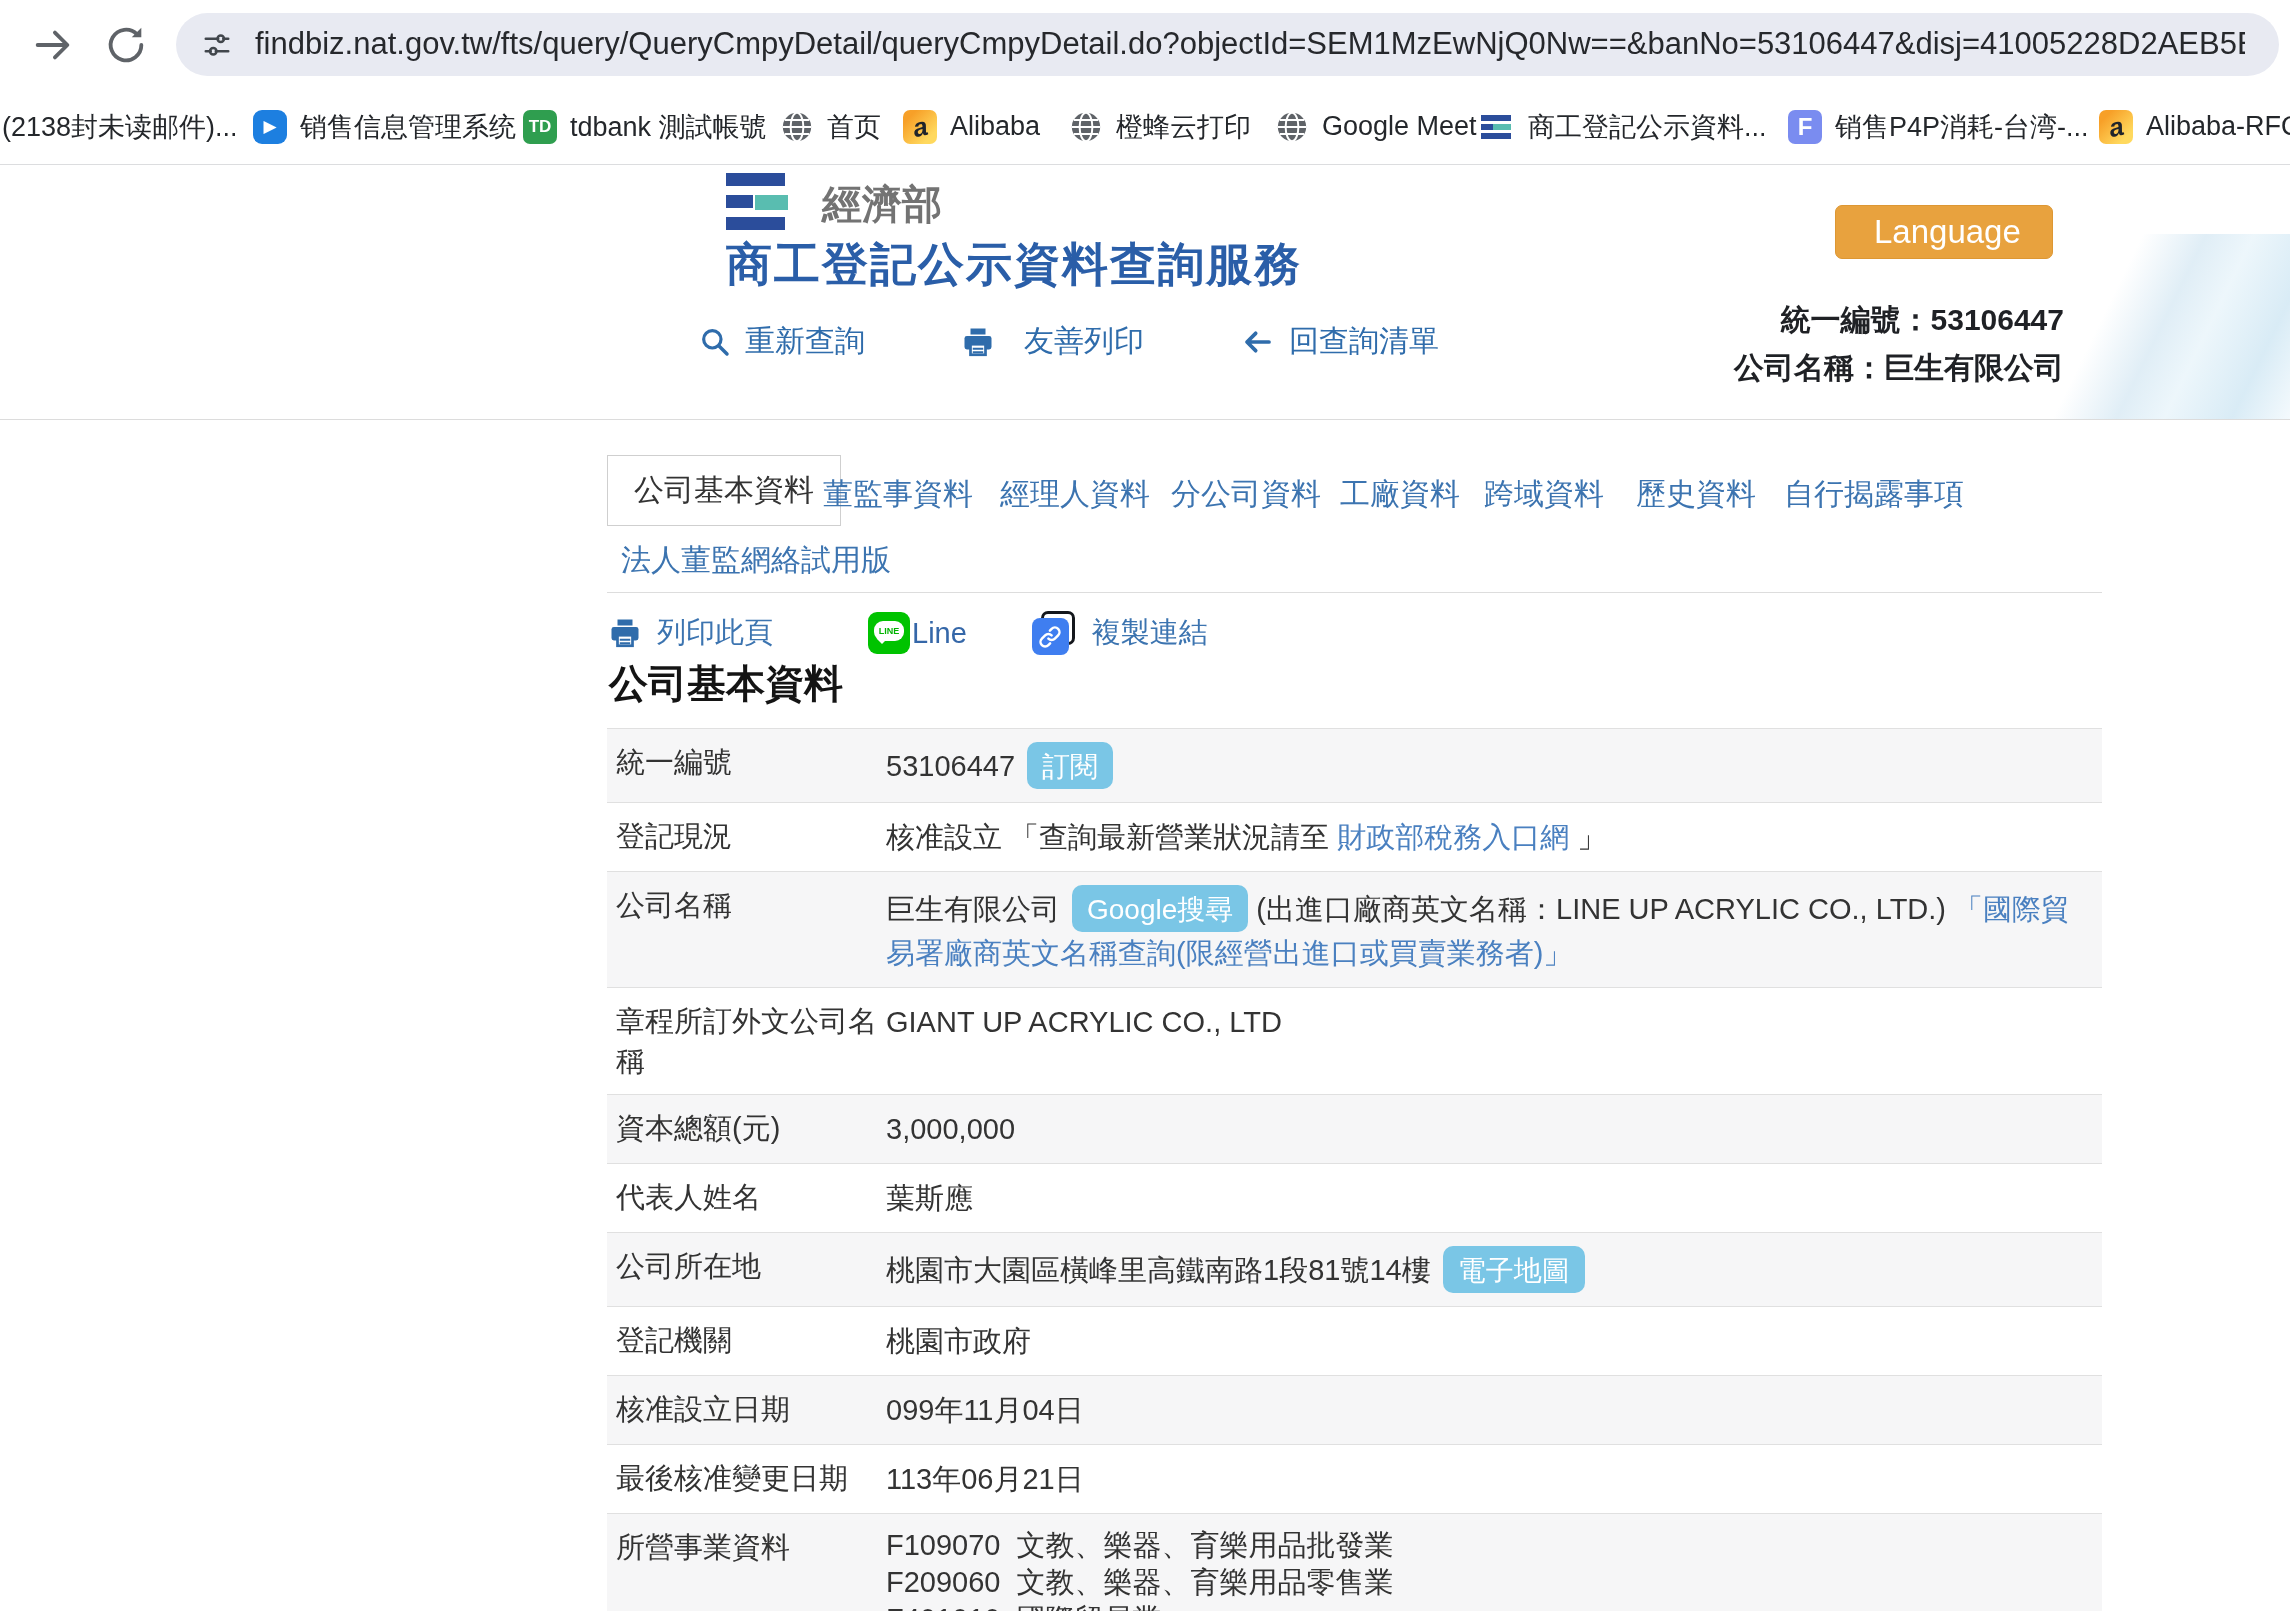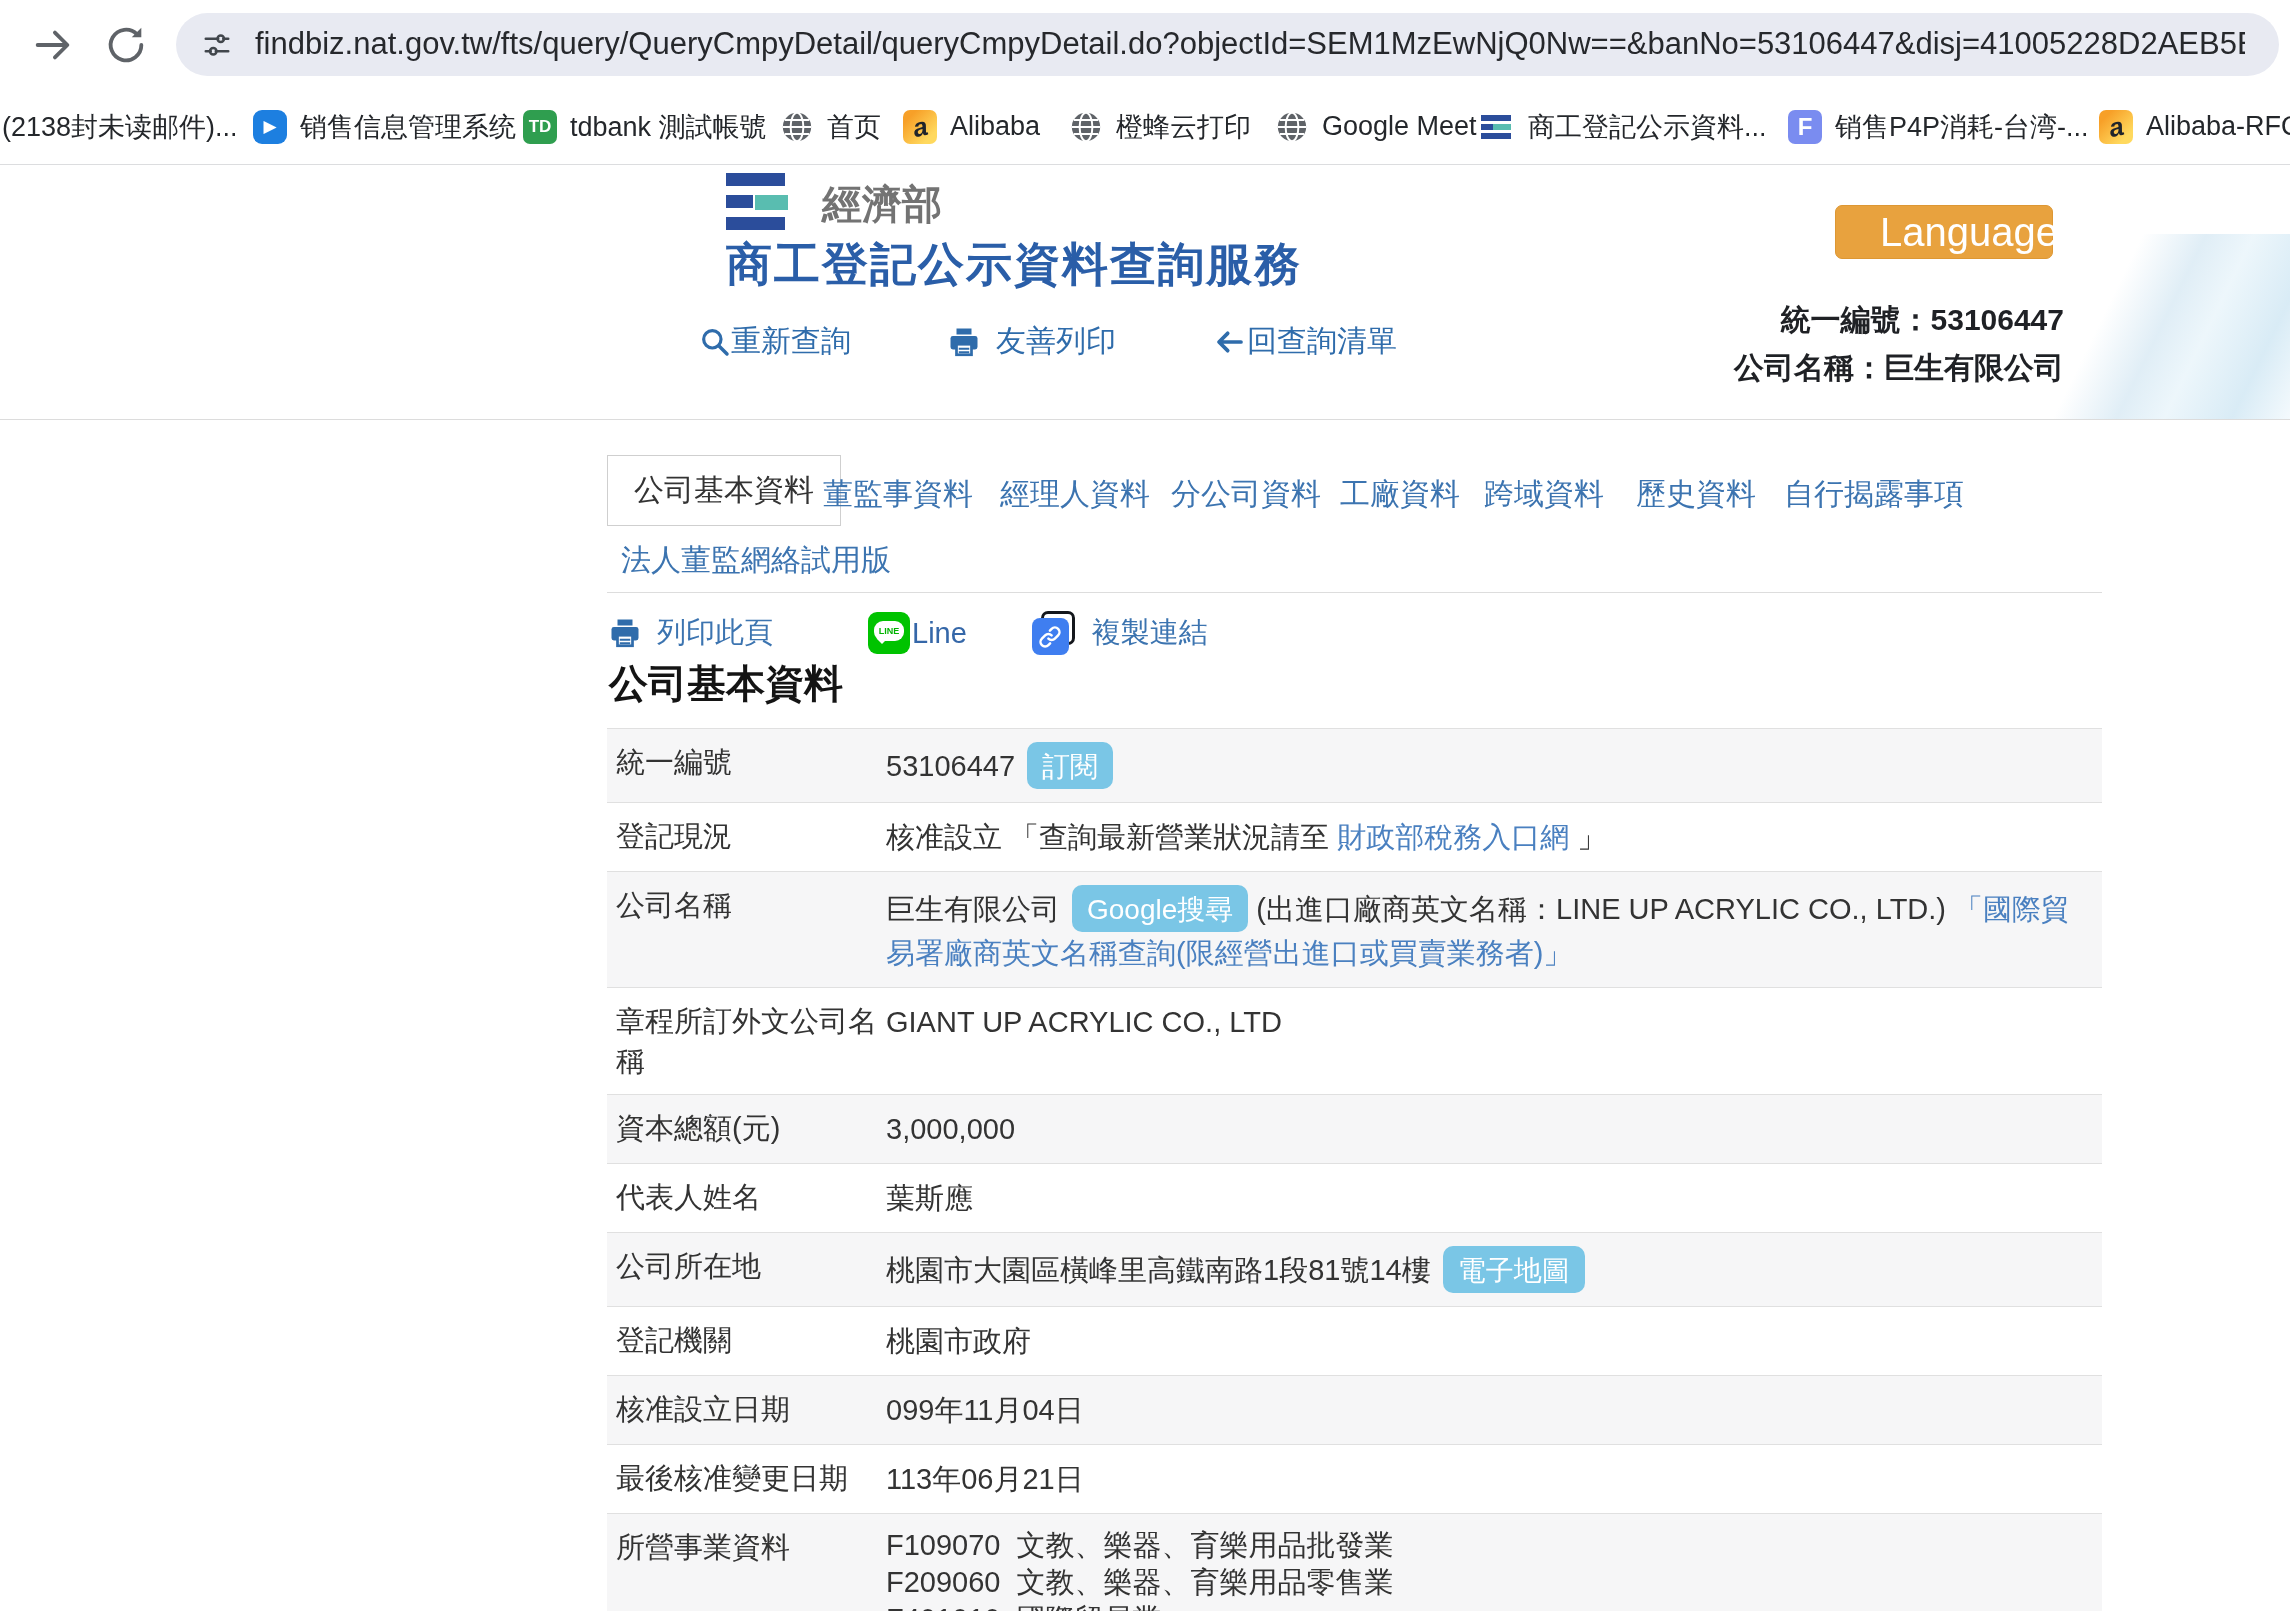--- a/index.html
+++ b/index.html
@@ -38,24 +38,24 @@
   .logo i { position:absolute; left:0; width:59px; height:13px; background:#2b4d9b; }
   .logo i.b1 { top:0; } .logo i.b3 { top:44px; }
   .logo i.b2 { top:22px; width:27px; }
   .logo i.b2t { top:22px; left:29px; width:33px; height:15px; background:#59bdb0; }
   .ministry { position:absolute; left:822px; top:12px; font-size:40px; font-weight:bold; color:#737373; }
   .site-title { position:absolute; left:726px; top:69px; font-size:46px; font-weight:bold;
                 color:#2a5ea8; letter-spacing:2px; }
   .hdr-actions { position:absolute; left:699px; top:156px; display:flex; align-items:center; gap:14px;
                  font-size:30px; color:#2f6cab; }
   .hdr-actions .gap { width:67px; }
-  .hact { display:flex; align-items:center; gap:0; cursor:pointer; }
+  .hact { display:flex; align-items:center; gap:14px; cursor:pointer; }
   .lang-btn { position:absolute; left:1835px; top:40px; width:218px; height:54px; background:#e8a23e;
               border:1px solid #dd9733; border-radius:7px; display:flex; align-items:center; color:#fff; }
-  .lang-btn .txt { font-size:40px; margin-left:22px; }
+  .lang-btn .txt { font-size:33px; margin-left:16px; }
   .lang-btn .sep { width:1px; height:54px; background:#f3bd6e; margin-left:20px; }
   .caret { width:0; height:0; border-left:11px solid transparent; border-right:11px solid transparent;
            border-top:13px solid #fff; margin-left:14px; }
   .hinfo { position:absolute; right:227px; top:131px; text-align:right; font-size:30px; font-weight:600;
            color:#1f2125; line-height:48px; }
   .watermark { position:absolute; right:0; top:69px; width:307px; height:185px;
     background:linear-gradient(116deg, rgba(255,255,255,0) 40%, rgba(203,226,240,.6) 56%,
                rgba(236,246,251,.95) 68%, rgba(210,232,244,.85) 85%, rgba(244,250,253,.95) 100%); }
   
   .content { position:absolute; left:607px; top:421px; width:1495px; }

